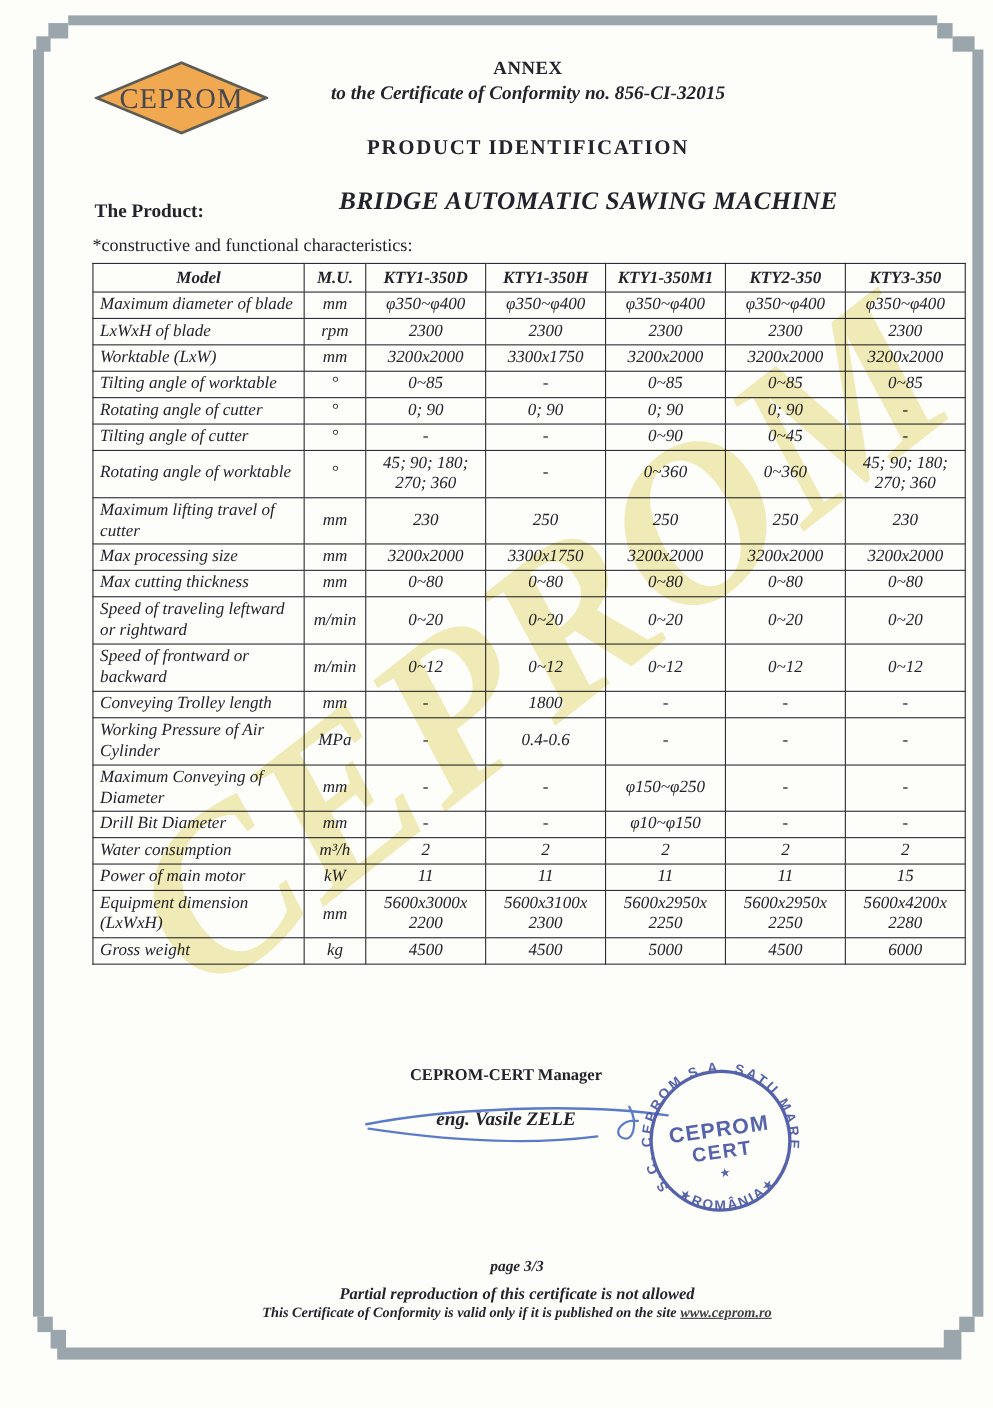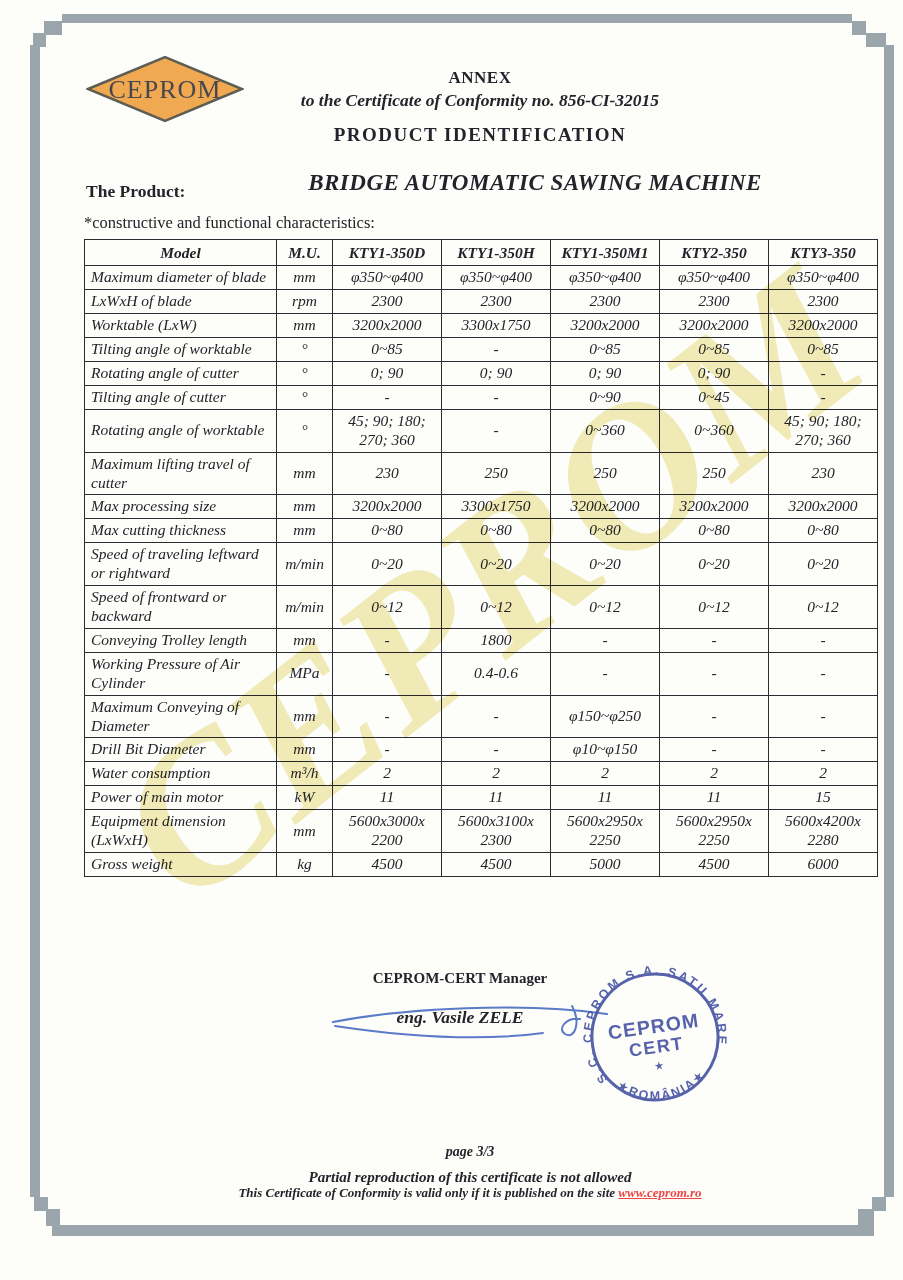--- a/index.html
+++ b/index.html
@@ -5,21 +5,21 @@
   html,body { margin:0; padding:0; background:#ffffff; }
   .page {
     position:relative; width:903px; height:1280px; background:#FDFDFA;
     overflow:hidden; font-family:"Liberation Serif","DejaVu Serif",serif; color:#23232b;
   }
   
   .frame-bar { position:absolute; background:#9AA6AC; z-index:4; }
 
   
   .logo-svg { position:absolute; left:86px; top:55px; z-index:2; }
-  .annex-block { position:absolute; left:240px; top:52px; width:480px; text-align:center; z-index:2;margin-top:16px; }
+  .annex-block { position:absolute; left:240px; top:52px; width:480px; text-align:center; z-index:2; }
   .annex-title { font-weight:bold; font-size:17px; letter-spacing:.5px; }
   .annex-subtitle { font-weight:bold; font-style:italic; font-size:17.5px; margin-top:2px; }
   .section-title { position:absolute; left:180px; top:124px; width:600px; text-align:center;
     font-weight:bold; font-size:19px; letter-spacing:1.5px; z-index:2; }
   .product-label { position:absolute; left:86px; top:181px; font-weight:bold; font-size:17.5px; z-index:2; }
   .product-name { position:absolute; left:255px; top:170px; width:560px; text-align:center;
     font-weight:bold; font-style:italic; font-size:23px; letter-spacing:.5px; z-index:2; }
   .char-note { position:absolute; left:84px; top:213px; font-size:16.5px; z-index:2; }
 
   
@@ -53,21 +53,21 @@
   .stamp-svg { position:absolute; left:569px; top:951px; z-index:2; opacity:.92; }
   .stamp-text { fill:#4856A4; font-family:"Liberation Sans","DejaVu Sans",sans-serif; font-weight:bold; }
 
   
   .page-num { position:absolute; left:40px; top:1144px; width:860px; text-align:center;
     font-style:italic; font-weight:bold; font-size:14px; z-index:2; }
   .foot-note1 { position:absolute; left:40px; top:1169px; width:860px; text-align:center;
     font-style:italic; font-weight:bold; font-size:15px; z-index:2; }
   .foot-note2 { position:absolute; left:40px; top:1185px; width:860px; text-align:center;
     font-style:italic; font-weight:bold; font-size:13px; z-index:2; }
-  .site-link { color:#ef4444; text-decoration:underline; cursor:pointer; }
+  .site-link { color:#404040; text-decoration:underline; cursor:pointer; }
 </style>
 </head>
 <body>
 
 <div class="page">
 
   <div>
     <div class="frame-bar" style="left:62px;top:14px;width:790px;height:9px"></div>
     <div class="frame-bar" style="left:44px;top:21px;width:18px;height:14px"></div>
     <div class="frame-bar" style="left:33px;top:33px;width:13px;height:14px"></div>

